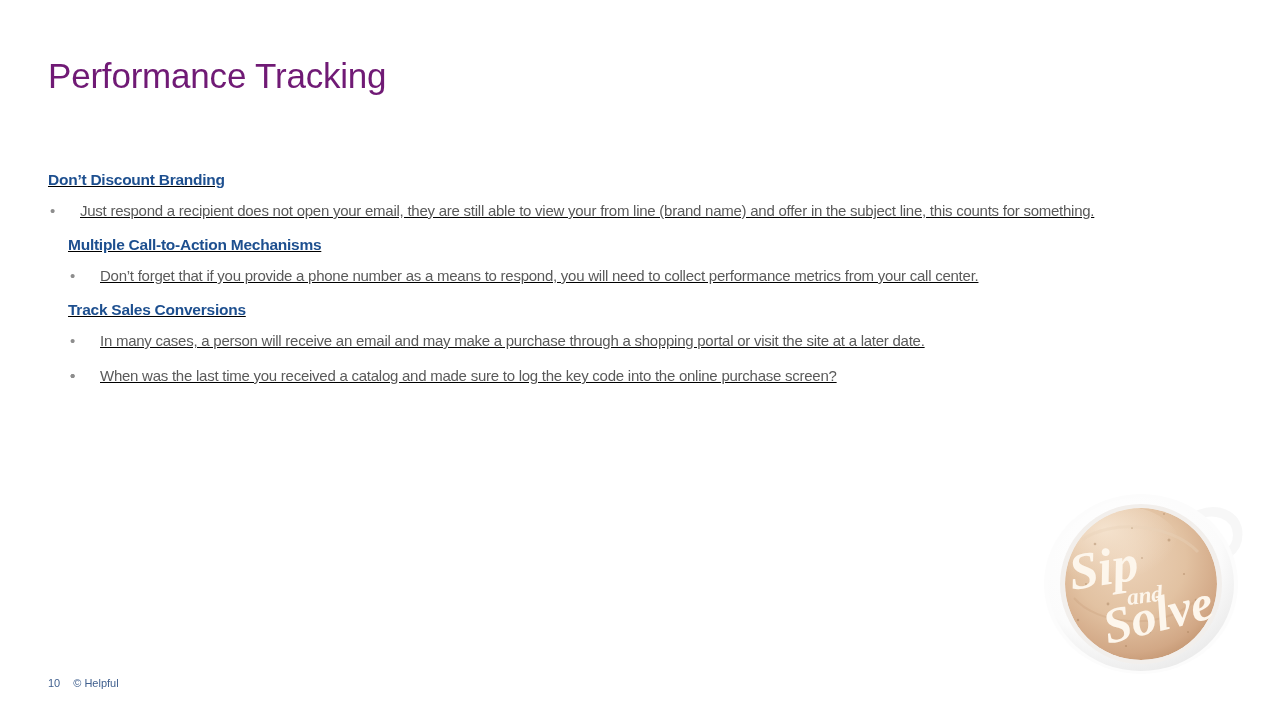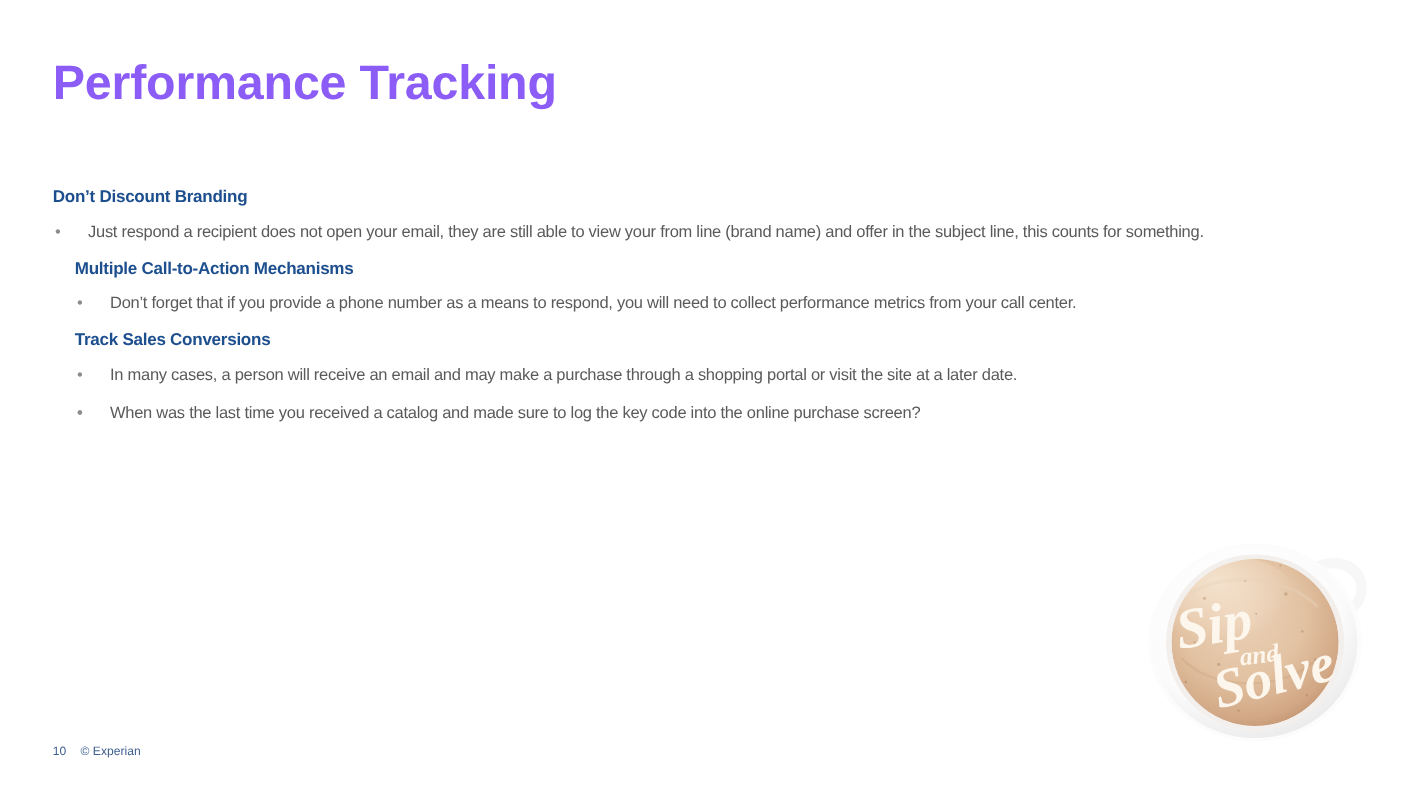--- a/index.html
+++ b/index.html
@@ -23,45 +23,45 @@
   }
 
   
   .title-block {
     position: absolute;
     left: 48px;
     top: 50px;
     width: 900px;
   }
   .slide-title {
-    font-size: 44px;
+    font-size: 35px;
     line-height: 52px;
-    font-weight: 700;
-    color: #8b5cf6;
+    font-weight: 400;
+    color: #701a75;
     letter-spacing: -0.2px;
     white-space: nowrap;
   }
   .slide-subtitle {
     margin-top: 2px;
     font-size: 20px;
     line-height: 26px;
     font-weight: 400;
     color: #6b6b6b;
     letter-spacing: -0.1px;
   }
 
   
   .content {
     position: absolute;
     left: 48px;
     top: 170px;
     width: 1175px;
   }
 
-  .section { margin: 0; }
+  .section { margin: 0; text-decoration: underline; }
 
   .section-heading {
     font-size: 15.5px;
     line-height: 20px;
     font-weight: bold;
     color: #1d4f8f;
     letter-spacing: -0.25px;
     margin: 0 0 9px 0;
   }
   .section + .section { margin-top: 13px; margin-left: 20px; }
@@ -161,21 +161,21 @@
           <span class="bullet-dot">•</span>
           <span>When was the last time you received a catalog and made sure to log the key code into the online purchase screen?</span>
         </li>
       </ul>
     </div>
 
   </div>
 
   <div class="footer">
     <span class="footer-page">10</span>
-    <span class="footer-copy">© Experian</span>
+    <span class="footer-copy">© Helpful</span>
   </div>
 
   <div class="logo">
     <svg viewBox="0 0 215 182" xmlns="http://www.w3.org/2000/svg">
       <defs>
         <radialGradient id="coffeeGrad" cx="42%" cy="34%" r="72%">
           <stop offset="0%" stop-color="#ecd2b8"></stop>
           <stop offset="52%" stop-color="#e2c2a2"></stop>
           <stop offset="85%" stop-color="#d2a886"></stop>
           <stop offset="100%" stop-color="#c2946f"></stop>

